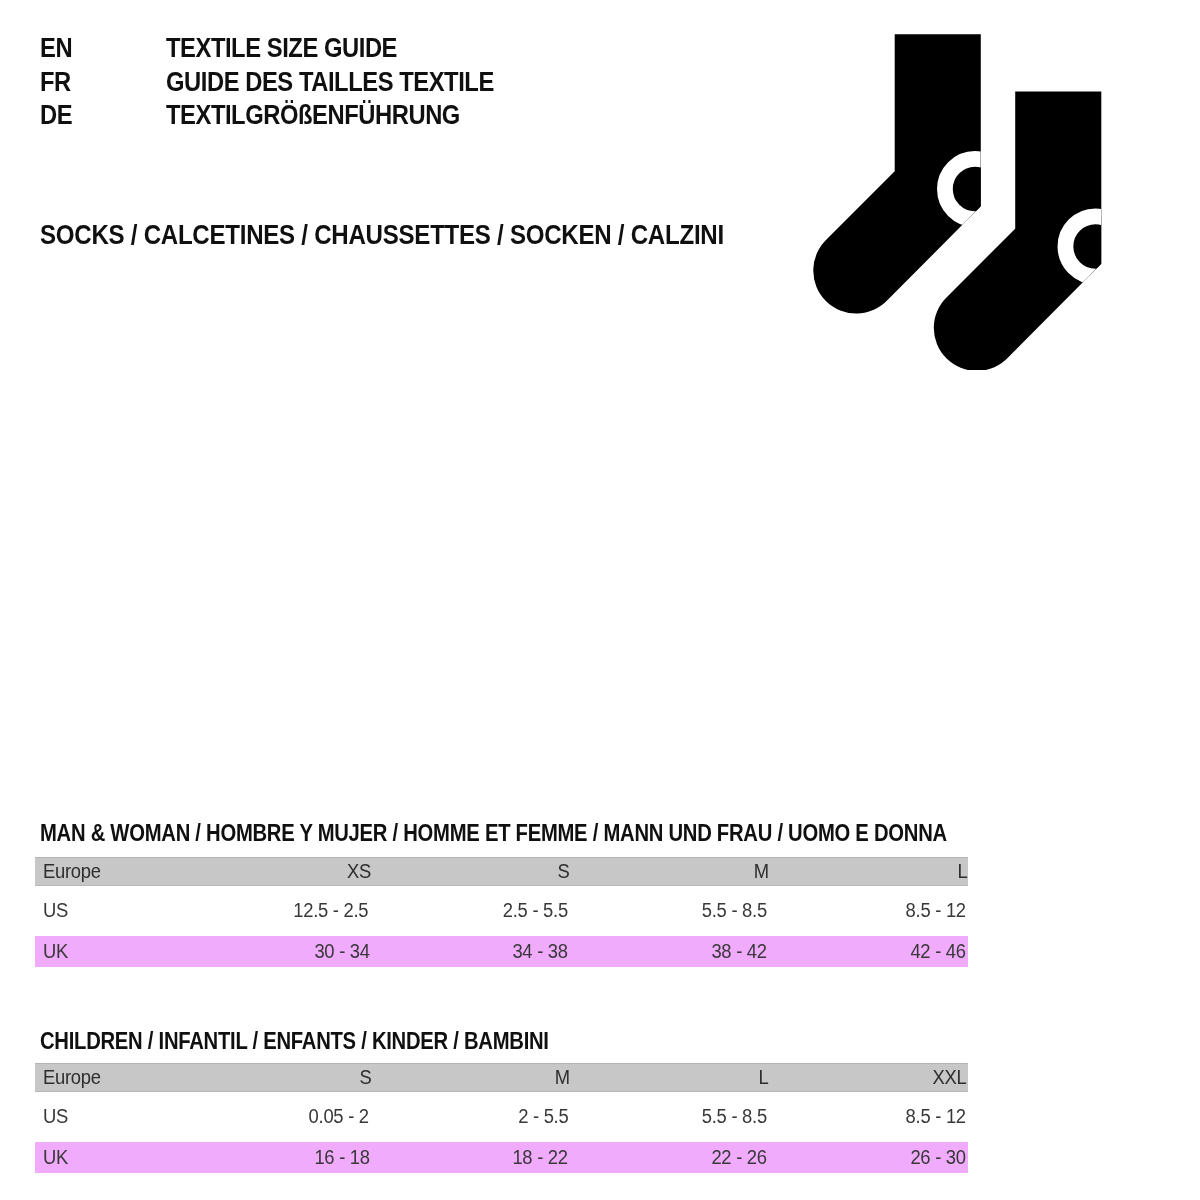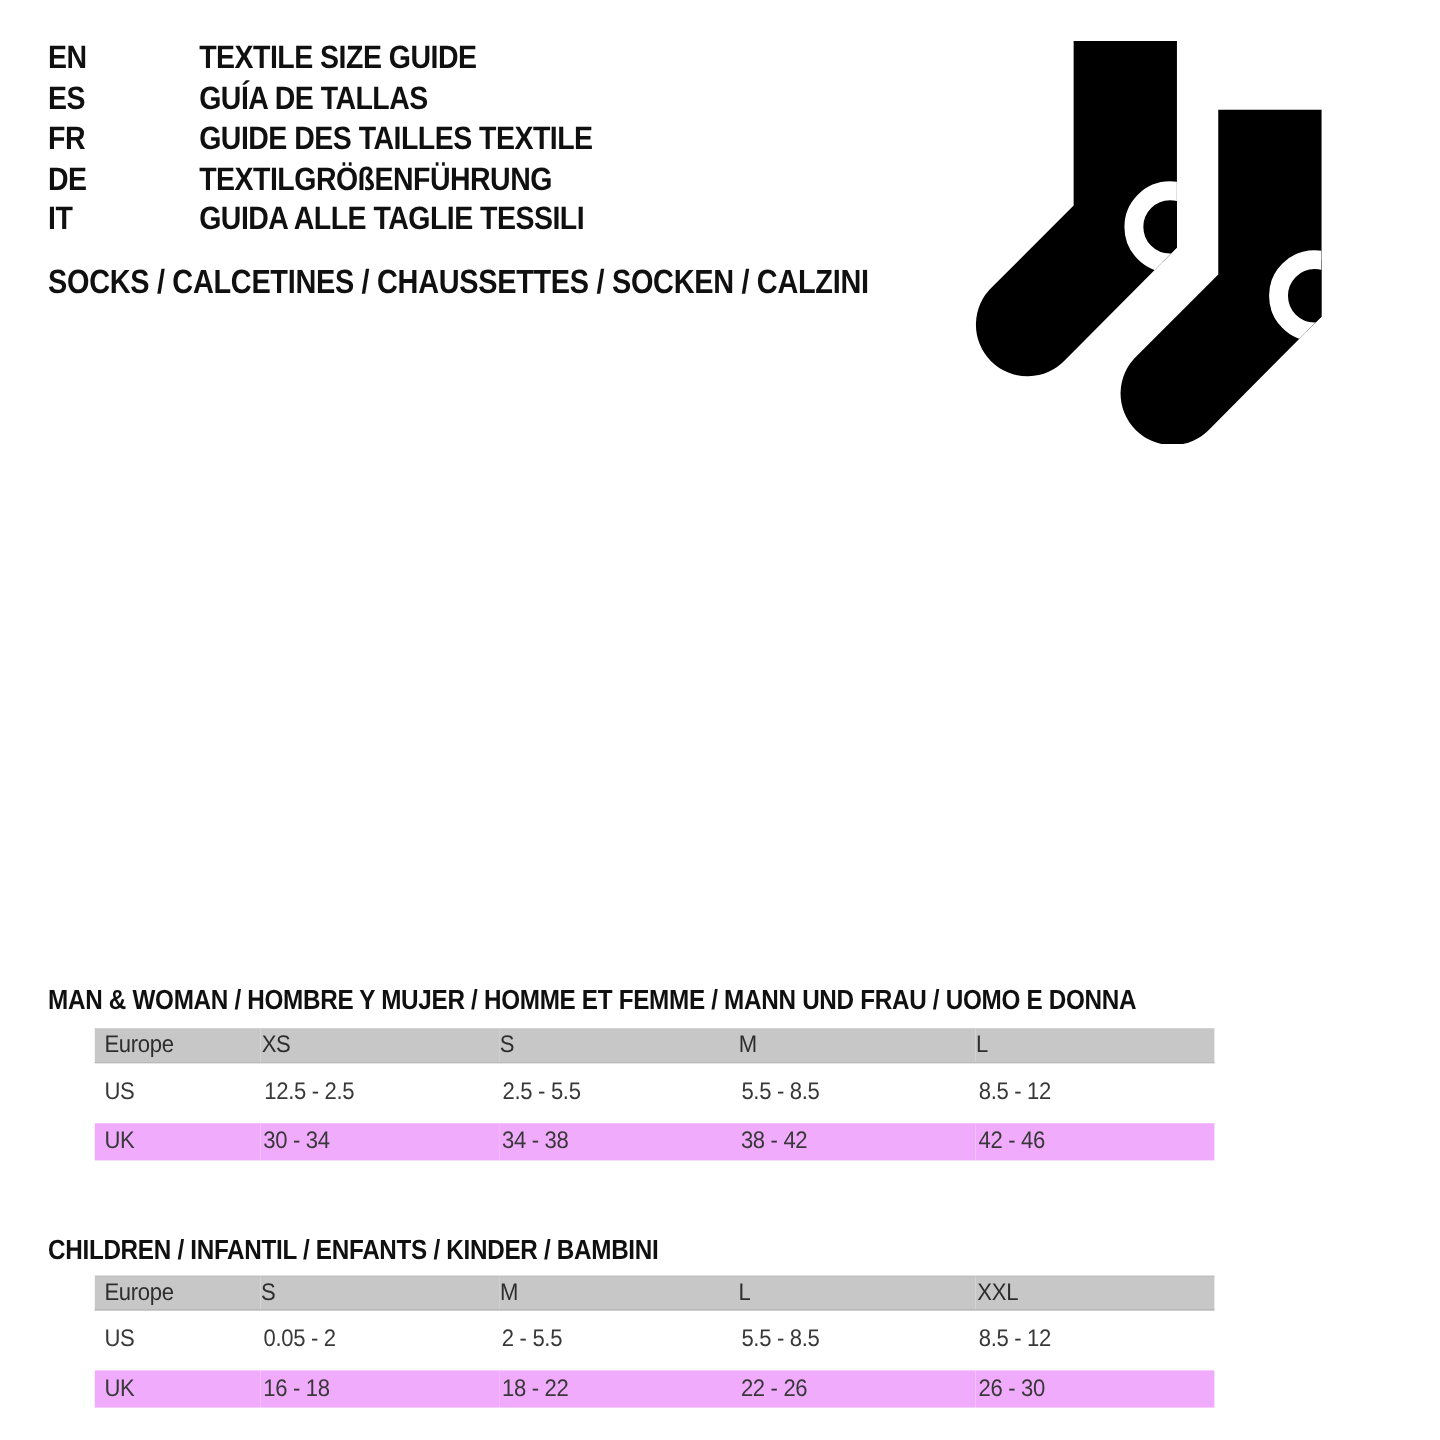--- a/index.html
+++ b/index.html
@@ -33,27 +33,27 @@
     position:absolute; left:40px;
     font-weight:bold; font-size:23px; letter-spacing:-0.3px;
     transform:scaleX(0.88); transform-origin:0 0; white-space:nowrap; color:#101010;
   }
   .title-1 { top:820px; }
   .title-2 { top:1028px; }
 
   
   table.size-table {
     position:absolute; left:35px; width:933px;
-    border-collapse:collapse; table-layout:fixed;margin-left:44px;
+    border-collapse:collapse; table-layout:fixed;
   }
   .table-1 { top:857px; }
   .table-2 { top:1063px; }
   table.size-table th, table.size-table td {
     padding:0; font-size:20px; font-weight:normal; color:#383838;
-    text-align:left; vertical-align:middle; white-space:nowrap;
+    text-align:right; vertical-align:middle; white-space:nowrap;
   }
   table.size-table thead tr {
     background:#c7c7c7; height:28px;
     border-top:1px solid #b3b3b3; border-bottom:1px solid #b9b9b9;
   }
   table.size-table thead th { color:#2e2e2e; }
   table.size-table tbody tr:nth-child(1) { background:#ffffff; height:50px; }
   table.size-table tbody tr:nth-child(2) { background:#f0abfc; height:31px; }
   table.size-table th.first, table.size-table td.first {
     text-align:left; padding-left:8px;
@@ -65,34 +65,26 @@
 <body>
 
 <div class="page">
 
   <div class="lang">
       <div class="lang-row">
         <span class="lang-code">EN</span>
         <span class="lang-label">TEXTILE SIZE GUIDE</span>
       </div>
       <div class="lang-row">
-        <span class="lang-code">ES</span>
-        <span class="lang-label">GUÍA DE TALLAS</span>
-      </div>
-      <div class="lang-row">
         <span class="lang-code">FR</span>
         <span class="lang-label">GUIDE DES TAILLES TEXTILE</span>
       </div>
       <div class="lang-row">
         <span class="lang-code">DE</span>
         <span class="lang-label">TEXTILGRÖßENFÜHRUNG</span>
-      </div>
-      <div class="lang-row">
-        <span class="lang-code">IT</span>
-        <span class="lang-label">GUIDA ALLE TAGLIE TESSILI</span>
       </div>
     </div>
 
   <div class="socks-line">SOCKS / CALCETINES / CHAUSSETTES / SOCKEN / CALZINI</div>
 
   <svg class="sock-svg" viewBox="0 0 115 117" xmlns="http://www.w3.org/2000/svg">
     <defs>
       <clipPath id="sclip">
         <path d="M33,0 H63 V60 L30.6,92.6 A15,15 0 1 1 9.4,71.4 L33,47.8 Z"></path>
       </clipPath>

